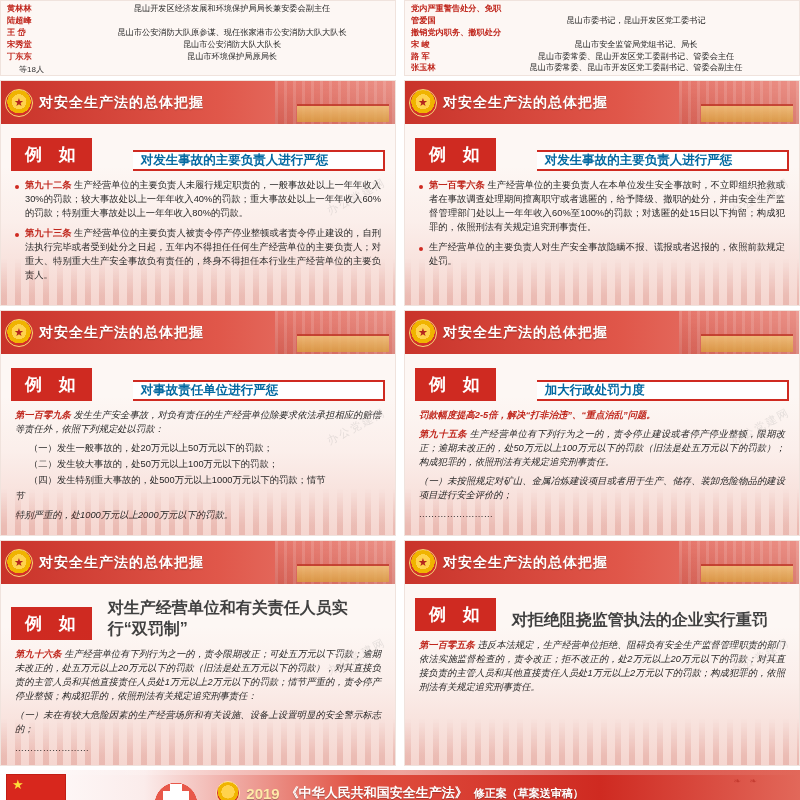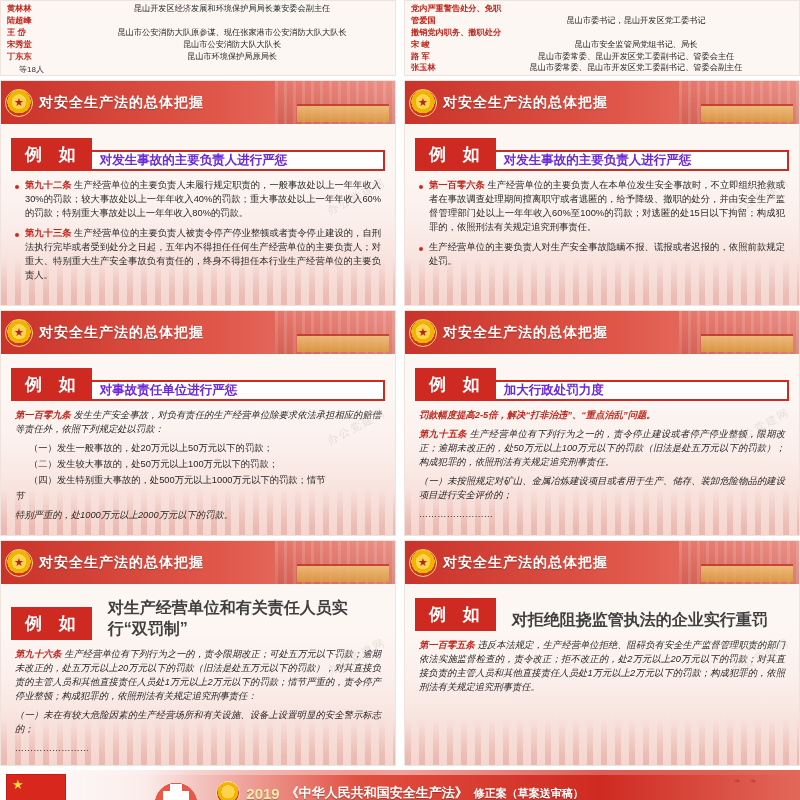--- a/index.html
+++ b/index.html
@@ -97,21 +97,21 @@
     display:flex;align-items:center;
     flex:none;
   }
   .ex-title{
     flex:1;
     border:2px solid #cf2a21;
     border-left:none;
     background:#fff;
     display:flex;align-items:center;
     padding:0 8px;
-    font-size:12.5px;font-weight:bold;color:#6d28d9;
+    font-size:12.5px;font-weight:bold;color:#0369a1;margin-left:41px;
   }
   .ex-title-plain{
     flex:1;display:flex;align-items:center;
     padding:0 16px;font-size:16px;font-weight:bold;color:#404040;
   }
 
   
   .body{
     position:relative;
     margin:0 14px;

